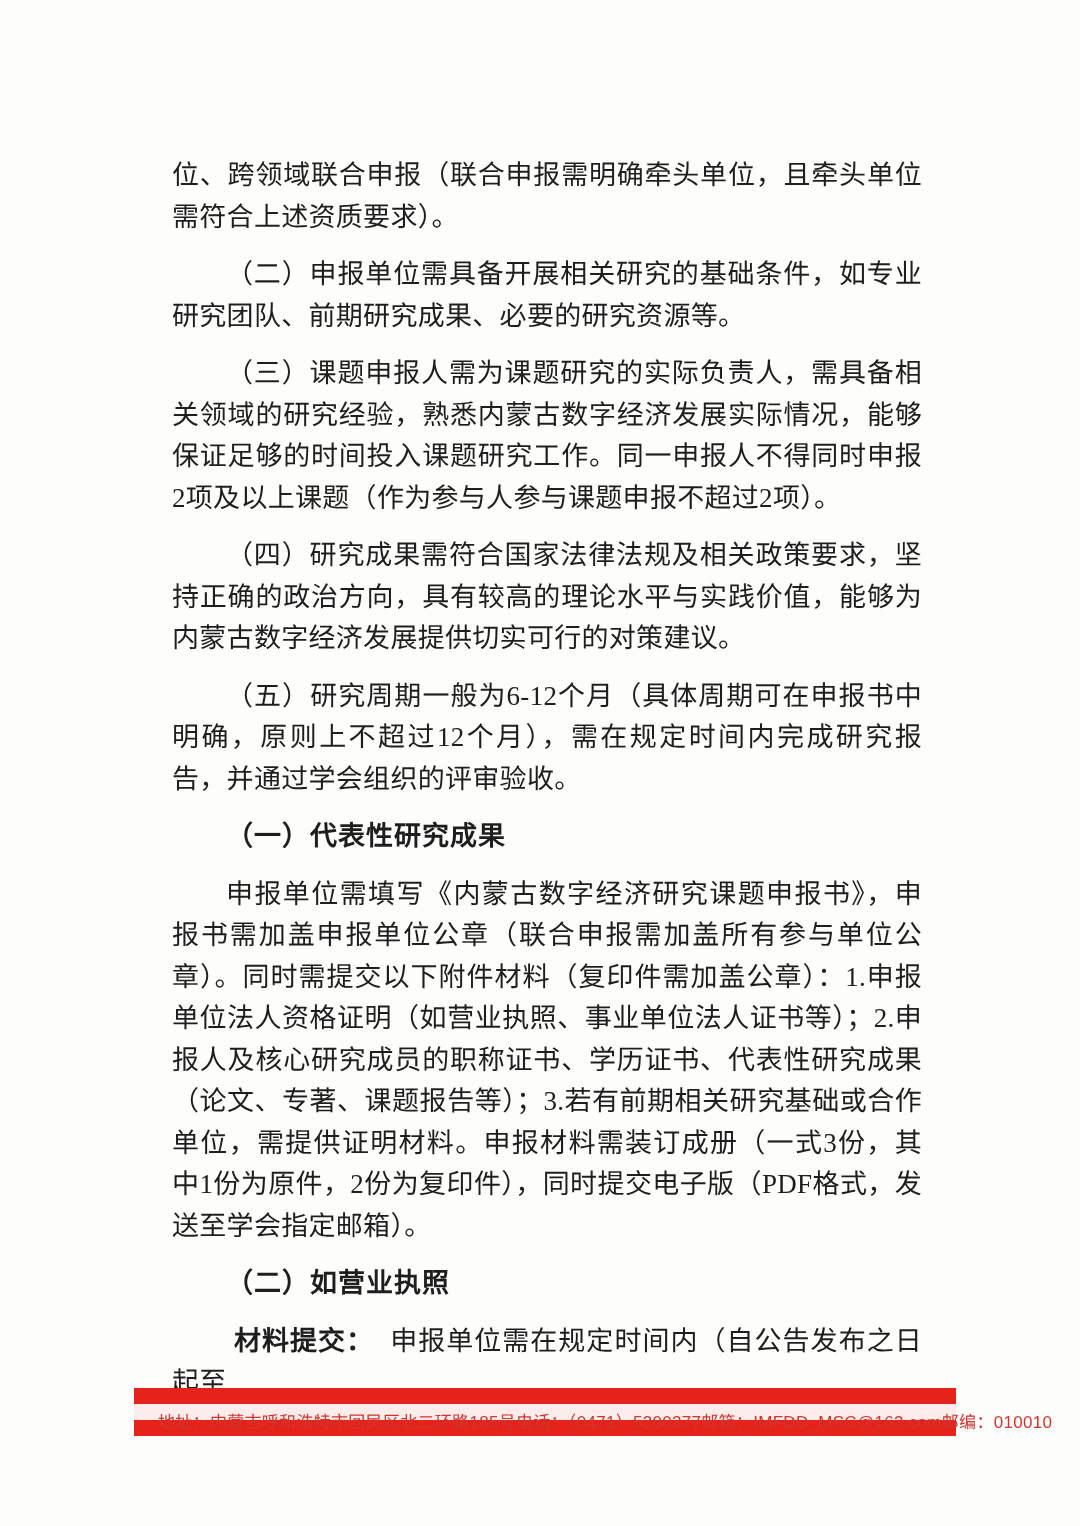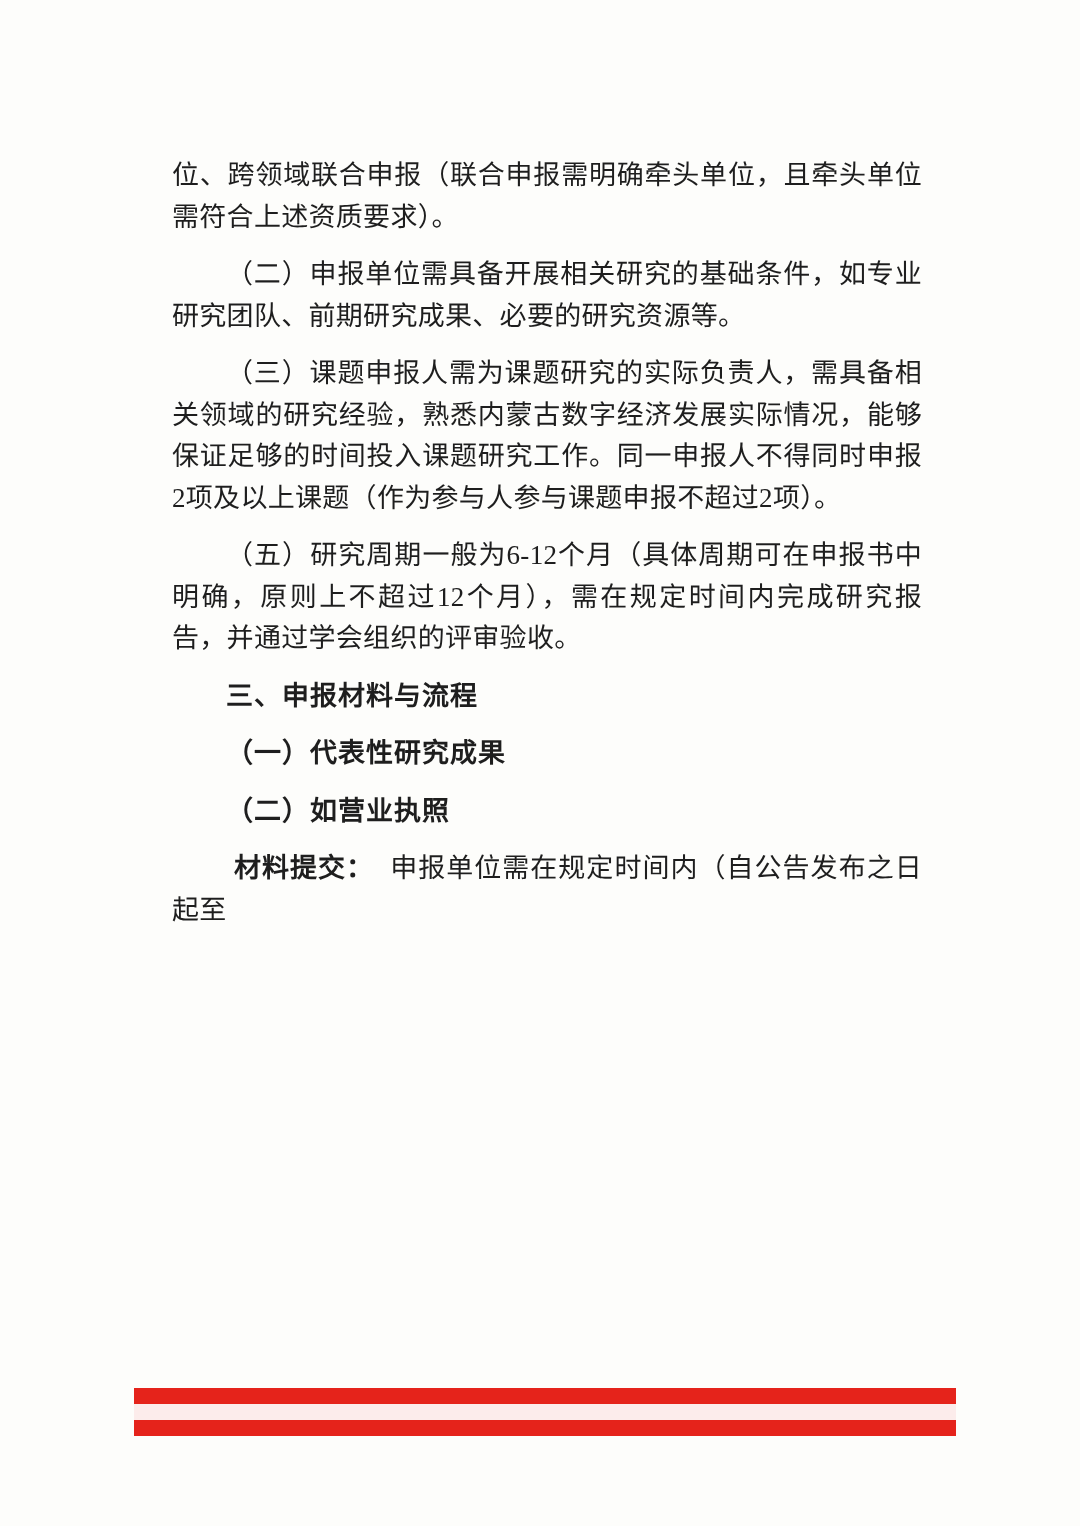--- a/index.html
+++ b/index.html
@@ -82,34 +82,36 @@
 
 <div class="page">
 
   <div class="content">
     <p class="no-indent">位、跨领域联合申报（联合申报需明确牵头单位，且牵头单位需符合上述资质要求）。</p>
 
     <p>（二）申报单位需具备开展相关研究的基础条件，如专业研究团队、前期研究成果、必要的研究资源等。</p>
 
     <p>（三）课题申报人需为课题研究的实际负责人，需具备相关领域的研究经验，熟悉内蒙古数字经济发展实际情况，能够保证足够的时间投入课题研究工作。同一申报人不得同时申报2项及以上课题（作为参与人参与课题申报不超过2项）。</p>
 
+    <p>（四）研究成果需符合国家法律法规及相关政策要求，坚持正确的政治方向，具有较高的理论水平与实践价值，能够为内蒙古数字经济发展提供切实可行的对策建议。</p>
 
     <p>（五）研究周期一般为6-12个月（具体周期可在申报书中明确，原则上不超过12个月），需在规定时间内完成研究报告，并通过学会组织的评审验收。</p>
 
 
-    <p class="sec-heading">三、申报材料与流程</p>
 
     <p class="sub-heading">（一）代表性研究成果</p>
 
+    <p>申报单位需填写《内蒙古数字经济研究课题申报书》，申报书需加盖申报单位公章（联合申报需加盖所有参与单位公章）。同时需提交以下附件材料（复印件需加盖公章）：1.申报单位法人资格证明（如营业执照、事业单位法人证书等）；2.申报人及核心研究成员的职称证书、学历证书、代表性研究成果（论文、专著、课题报告等）；3.若有前期相关研究基础或合作单位，需提供证明材料。申报材料需装订成册（一式3份，其中1份为原件，2份为复印件），同时提交电子版（PDF格式，发送至学会指定邮箱）。</p>
 
     <p class="sub-heading">（二）如营业执照</p>
 
     <p><span class="lead-bold">材料提交：</span><span>申报单位需在规定时间内（自公告发布之日起至</span></p>
   </div>
 
   <div class="footer-rule">
     <div class="r-thin"></div>
     <div class="r-gap"></div>
     <div class="r-thick"></div>
   </div>
 
+  <div class="footer-text">地址：内蒙古呼和浩特市回民区北二环路185号电话：（0471）5300377邮箱：IMFDD_MSC@163.com邮编：010010</div>
 
 </div>
 
 </body></html>

